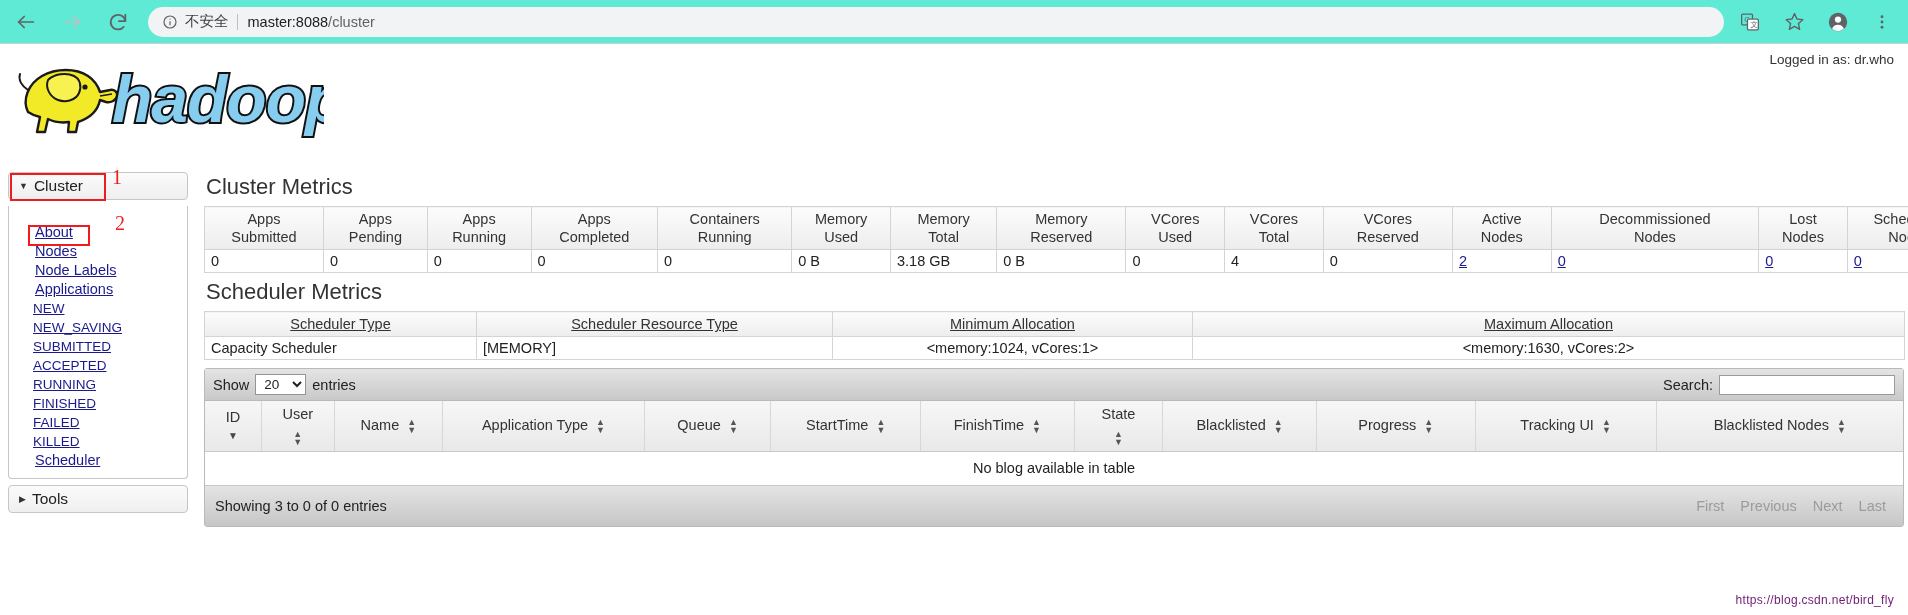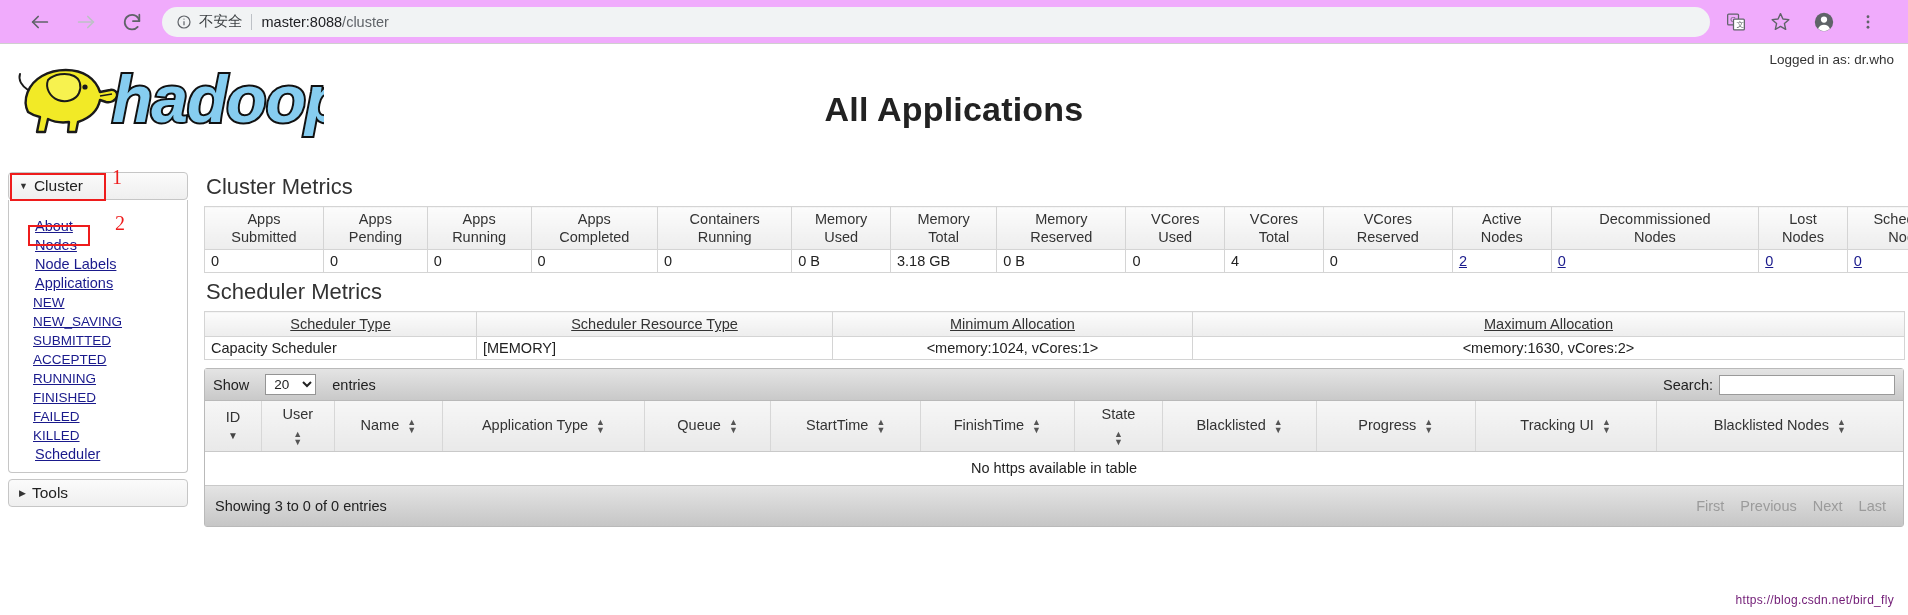--- a/index.html
+++ b/index.html
@@ -8,23 +8,23 @@
     width:1908px; height:615px;
     font-family:"Liberation Sans", sans-serif;
     background:#ffffff;
     overflow:hidden;
     position:relative;
   }
 
   
   .browser-bar {
     height:44px; width:100%;
-    background:#f0abfc;
+    background:#5eead4;
     display:flex; align-items:center;
-    padding:0 28px;
+    padding:0 14px;
     border-bottom:1px solid #cfcfcf;
     position:relative;
   }
   .nav-btns { display:flex; align-items:center; gap:22px; margin-right:18px; }
   .nav-icon {
     width:24px; height:24px;
     display:flex; align-items:center; justify-content:center;
     color:#5f6368;
   }
   .nav-icon.disabled { color:#bdc1c6; }
@@ -93,20 +93,21 @@
     color:#222;
     cursor:pointer;
   }
   .accordion-header .tri { font-size:9px; margin-right:6px; color:#333; }
   .nav-panel {
     border:1px solid #c6c6c6;
     border-top:none;
     border-radius:0 0 4px 4px;
     padding:16px 0 8px 0;
     background:#fff;
+    margin-top:6px;
   }
   .nav-panel ul { list-style:none; margin:0; padding:0 0 0 26px; }
   .nav-panel li { margin:1px 0; }
   .nav-panel a {
     color:#1a1a8c; text-decoration:underline;
     font-size:14.5px;
     cursor:pointer;
   }
   .nav-sub { padding-left:24px !important; }
   .nav-sub a { font-size:13.5px; }
@@ -176,21 +177,21 @@
     background:#fff;
   }
   .dt-top {
     background:linear-gradient(#e4e4e4,#c9c9c9);
     border-bottom:1px solid #b9b9b9;
     height:32px;
     display:flex; align-items:center; justify-content:space-between;
     padding:0 8px;
     font-size:14.5px; color:#222;
   }
-  .dt-length { display:flex; align-items:center; gap:16px; }
+  .dt-length { display:flex; align-items:center; gap:6px; }
   .dt-length select {
     font-family:"Liberation Sans", sans-serif;
     font-size:13.5px;
     height:21px;
     padding:0 2px 0 4px;
     border:1px solid #949494;
     background:#fff;
     color:#222;
   }
   .dt-filter { display:flex; align-items:center; gap:6px; }
@@ -340,21 +341,20 @@
         <circle cx="71" cy="31" r="2.6" fill="#1a1a1a"></circle>
         <path d="M14 34 C8 30 4 24 6 18" fill="none" stroke="#1a1a1a" stroke-width="2" stroke-linecap="round"></path>
         <path d="M86 40 L98 38" fill="none" stroke="#1a1a1a" stroke-width="1.6"></path>
       </g>
       <g transform="translate(98,4)">
         <text x="0" y="62" font-family="Liberation Sans, sans-serif" font-size="66" font-weight="bold" font-style="italic" fill="#86cdf0" stroke="#111111" stroke-width="4" paint-order="stroke" letter-spacing="-1">hadoop</text>
       </g>
     </svg>
   </div>
 
-  <div class="page-title">All Applications</div>
 
   <div class="sidebar">
     <div class="accordion-header" id="cluster-accordion">
       <span class="tri">▼</span>
       <span>Cluster</span>
     </div>
     <div class="nav-panel">
       <ul>
         <li><a>About</a></li>
         <li><a id="nodes-link">Nodes</a></li>
@@ -587,21 +587,21 @@
                   <span>Blacklisted Nodes</span>
                   <span class="sort-ico">
                     <i>▲</i>
                     <i>▼</i>
                   </span>
                 </span></th>
           </tr>
         </thead>
       </table>
 
-      <div class="no-data">No https available in table</div>
+      <div class="no-data">No blog available in table</div>
 
       <div class="dt-bottom">
         <div>Showing 3 to 0 of 0 entries</div>
         <div class="dt-paginate">
           <span>First</span>
           <span>Previous</span>
           <span>Next</span>
           <span>Last</span>
         </div>
       </div>

